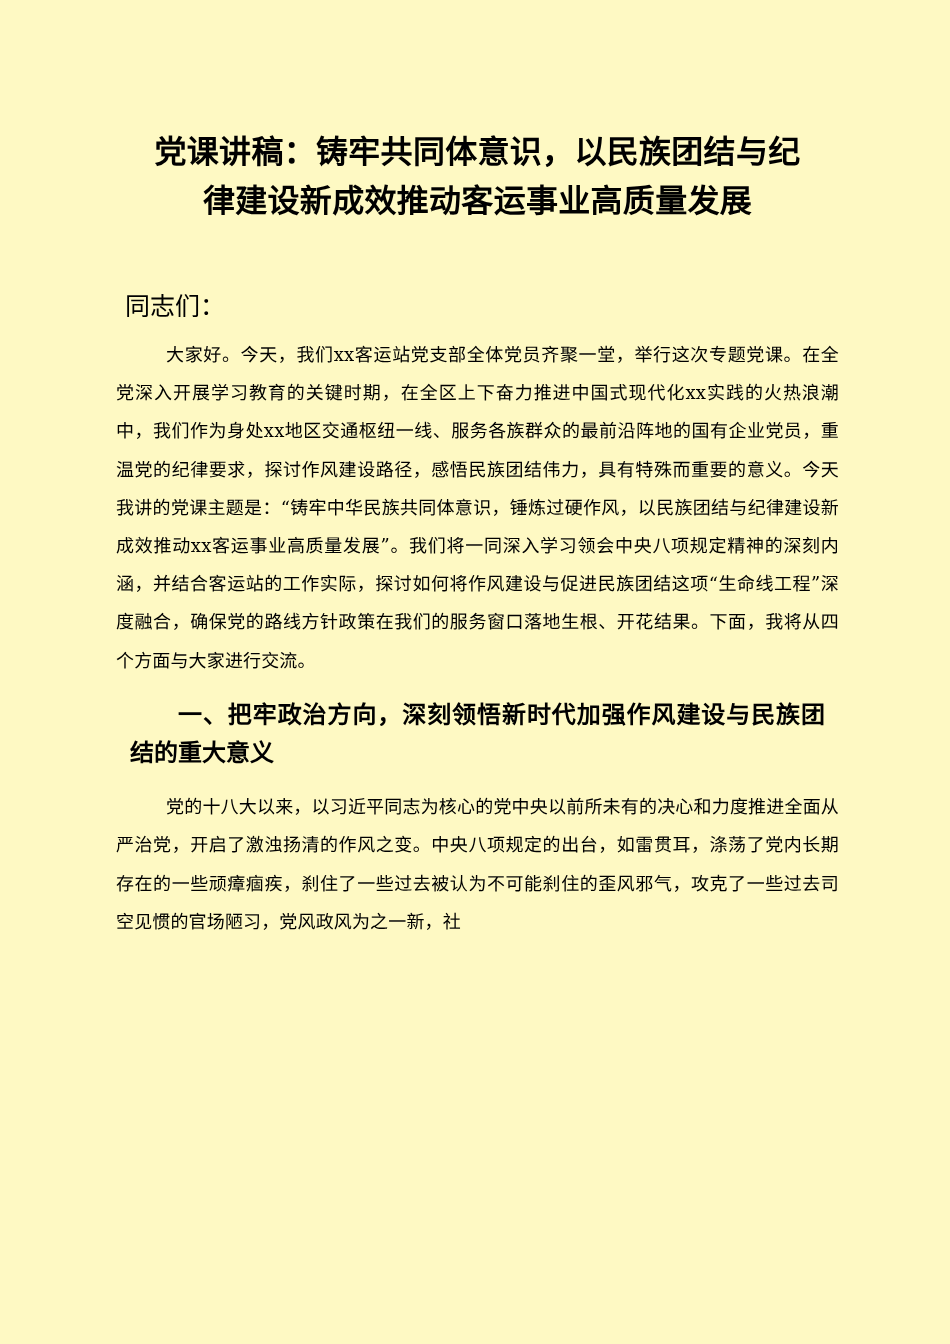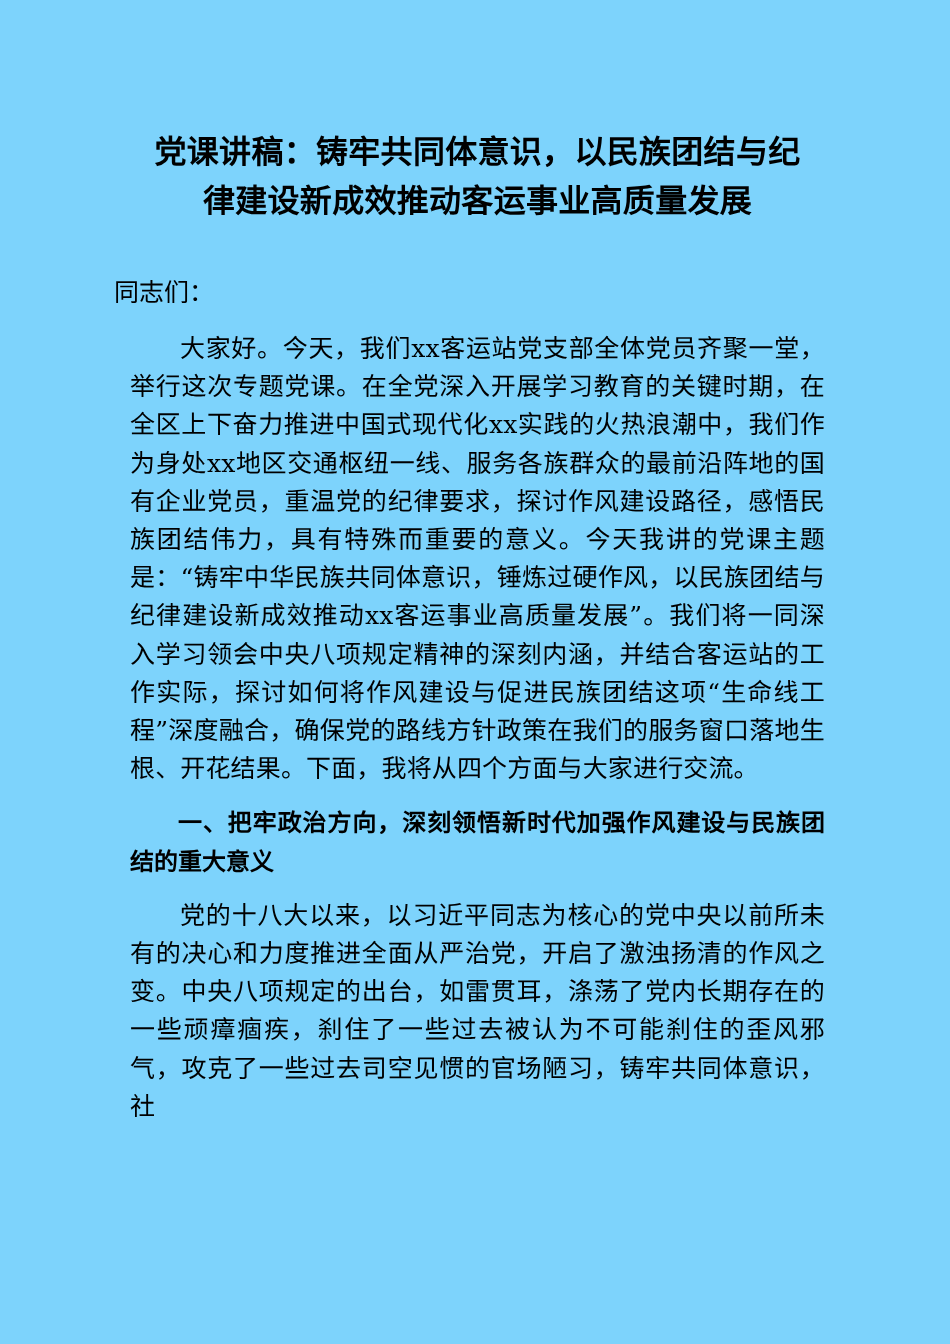--- a/index.html
+++ b/index.html
@@ -6,21 +6,21 @@
   html, body {
     margin: 0;
     padding: 0;
     background: #ffffff;
   }
 
   .page {
     position: relative;
     width: 950px;
     height: 1344px;
-    background: #7dd3fc;
+    background: #fef9c3;
     margin: 0 auto;
     overflow: hidden;
     box-sizing: border-box;
   }
 
   .doc-body {
     position: absolute;
     left: 114px;
     top: 0;
     width: 727px;
@@ -35,37 +35,37 @@
     text-align: center;
     color: #000000;
     letter-spacing: 0.3px;
     margin: 0;
     padding-top: 128px;
     white-space: pre-line;
   }
 
   
   .salutation {
-    font-family: Liberation Mono, monospace;
+    font-family: Liberation Sans, sans-serif;
     font-size: 25px;
     line-height: 38px;
     color: #000000;
-    margin: 0;
+    margin: 11px;
     padding-top: 50px;
     text-align: justify;
     text-justify: inter-ideograph;
   }
 
   
   .para {
     font-family: "DejaVu Serif", "Liberation Serif", serif;
-    font-size: 25px;
+    font-size: 18px;
     line-height: 38.2px;
     color: #000000;
-    margin: 16px;
+    margin: 2px;
     text-indent: 50px;
     text-align: justify;
     text-justify: inter-ideograph;
     word-break: break-all;
     letter-spacing: 0.15px;
   }
 
   
   .section-heading {
     font-family: "DejaVu Sans", "Liberation Sans", sans-serif;
@@ -88,16 +88,16 @@
 
     <h1 class="doc-title">党课讲稿：铸牢共同体意识，以民族团结与纪
 律建设新成效推动客运事业高质量发展</h1>
 
     <p class="salutation">同志们：</p>
 
     <p class="para">大家好。今天，我们xx客运站党支部全体党员齐聚一堂，举行这次专题党课。在全党深入开展学习教育的关键时期，在全区上下奋力推进中国式现代化xx实践的火热浪潮中，我们作为身处xx地区交通枢纽一线、服务各族群众的最前沿阵地的国有企业党员，重温党的纪律要求，探讨作风建设路径，感悟民族团结伟力，具有特殊而重要的意义。今天我讲的党课主题是：“铸牢中华民族共同体意识，锤炼过硬作风，以民族团结与纪律建设新成效推动xx客运事业高质量发展”。我们将一同深入学习领会中央八项规定精神的深刻内涵，并结合客运站的工作实际，探讨如何将作风建设与促进民族团结这项“生命线工程”深度融合，确保党的路线方针政策在我们的服务窗口落地生根、开花结果。下面，我将从四个方面与大家进行交流。</p>
 
     <p class="section-heading">一、把牢政治方向，深刻领悟新时代加强作风建设与民族团结的重大意义</p>
 
-    <p class="para">党的十八大以来，以习近平同志为核心的党中央以前所未有的决心和力度推进全面从严治党，开启了激浊扬清的作风之变。中央八项规定的出台，如雷贯耳，涤荡了党内长期存在的一些顽瘴痼疾，刹住了一些过去被认为不可能刹住的歪风邪气，攻克了一些过去司空见惯的官场陋习，铸牢共同体意识，社</p>
+    <p class="para">党的十八大以来，以习近平同志为核心的党中央以前所未有的决心和力度推进全面从严治党，开启了激浊扬清的作风之变。中央八项规定的出台，如雷贯耳，涤荡了党内长期存在的一些顽瘴痼疾，刹住了一些过去被认为不可能刹住的歪风邪气，攻克了一些过去司空见惯的官场陋习，党风政风为之一新，社</p>
 
   </div>
 </div>
 
 </body></html>

